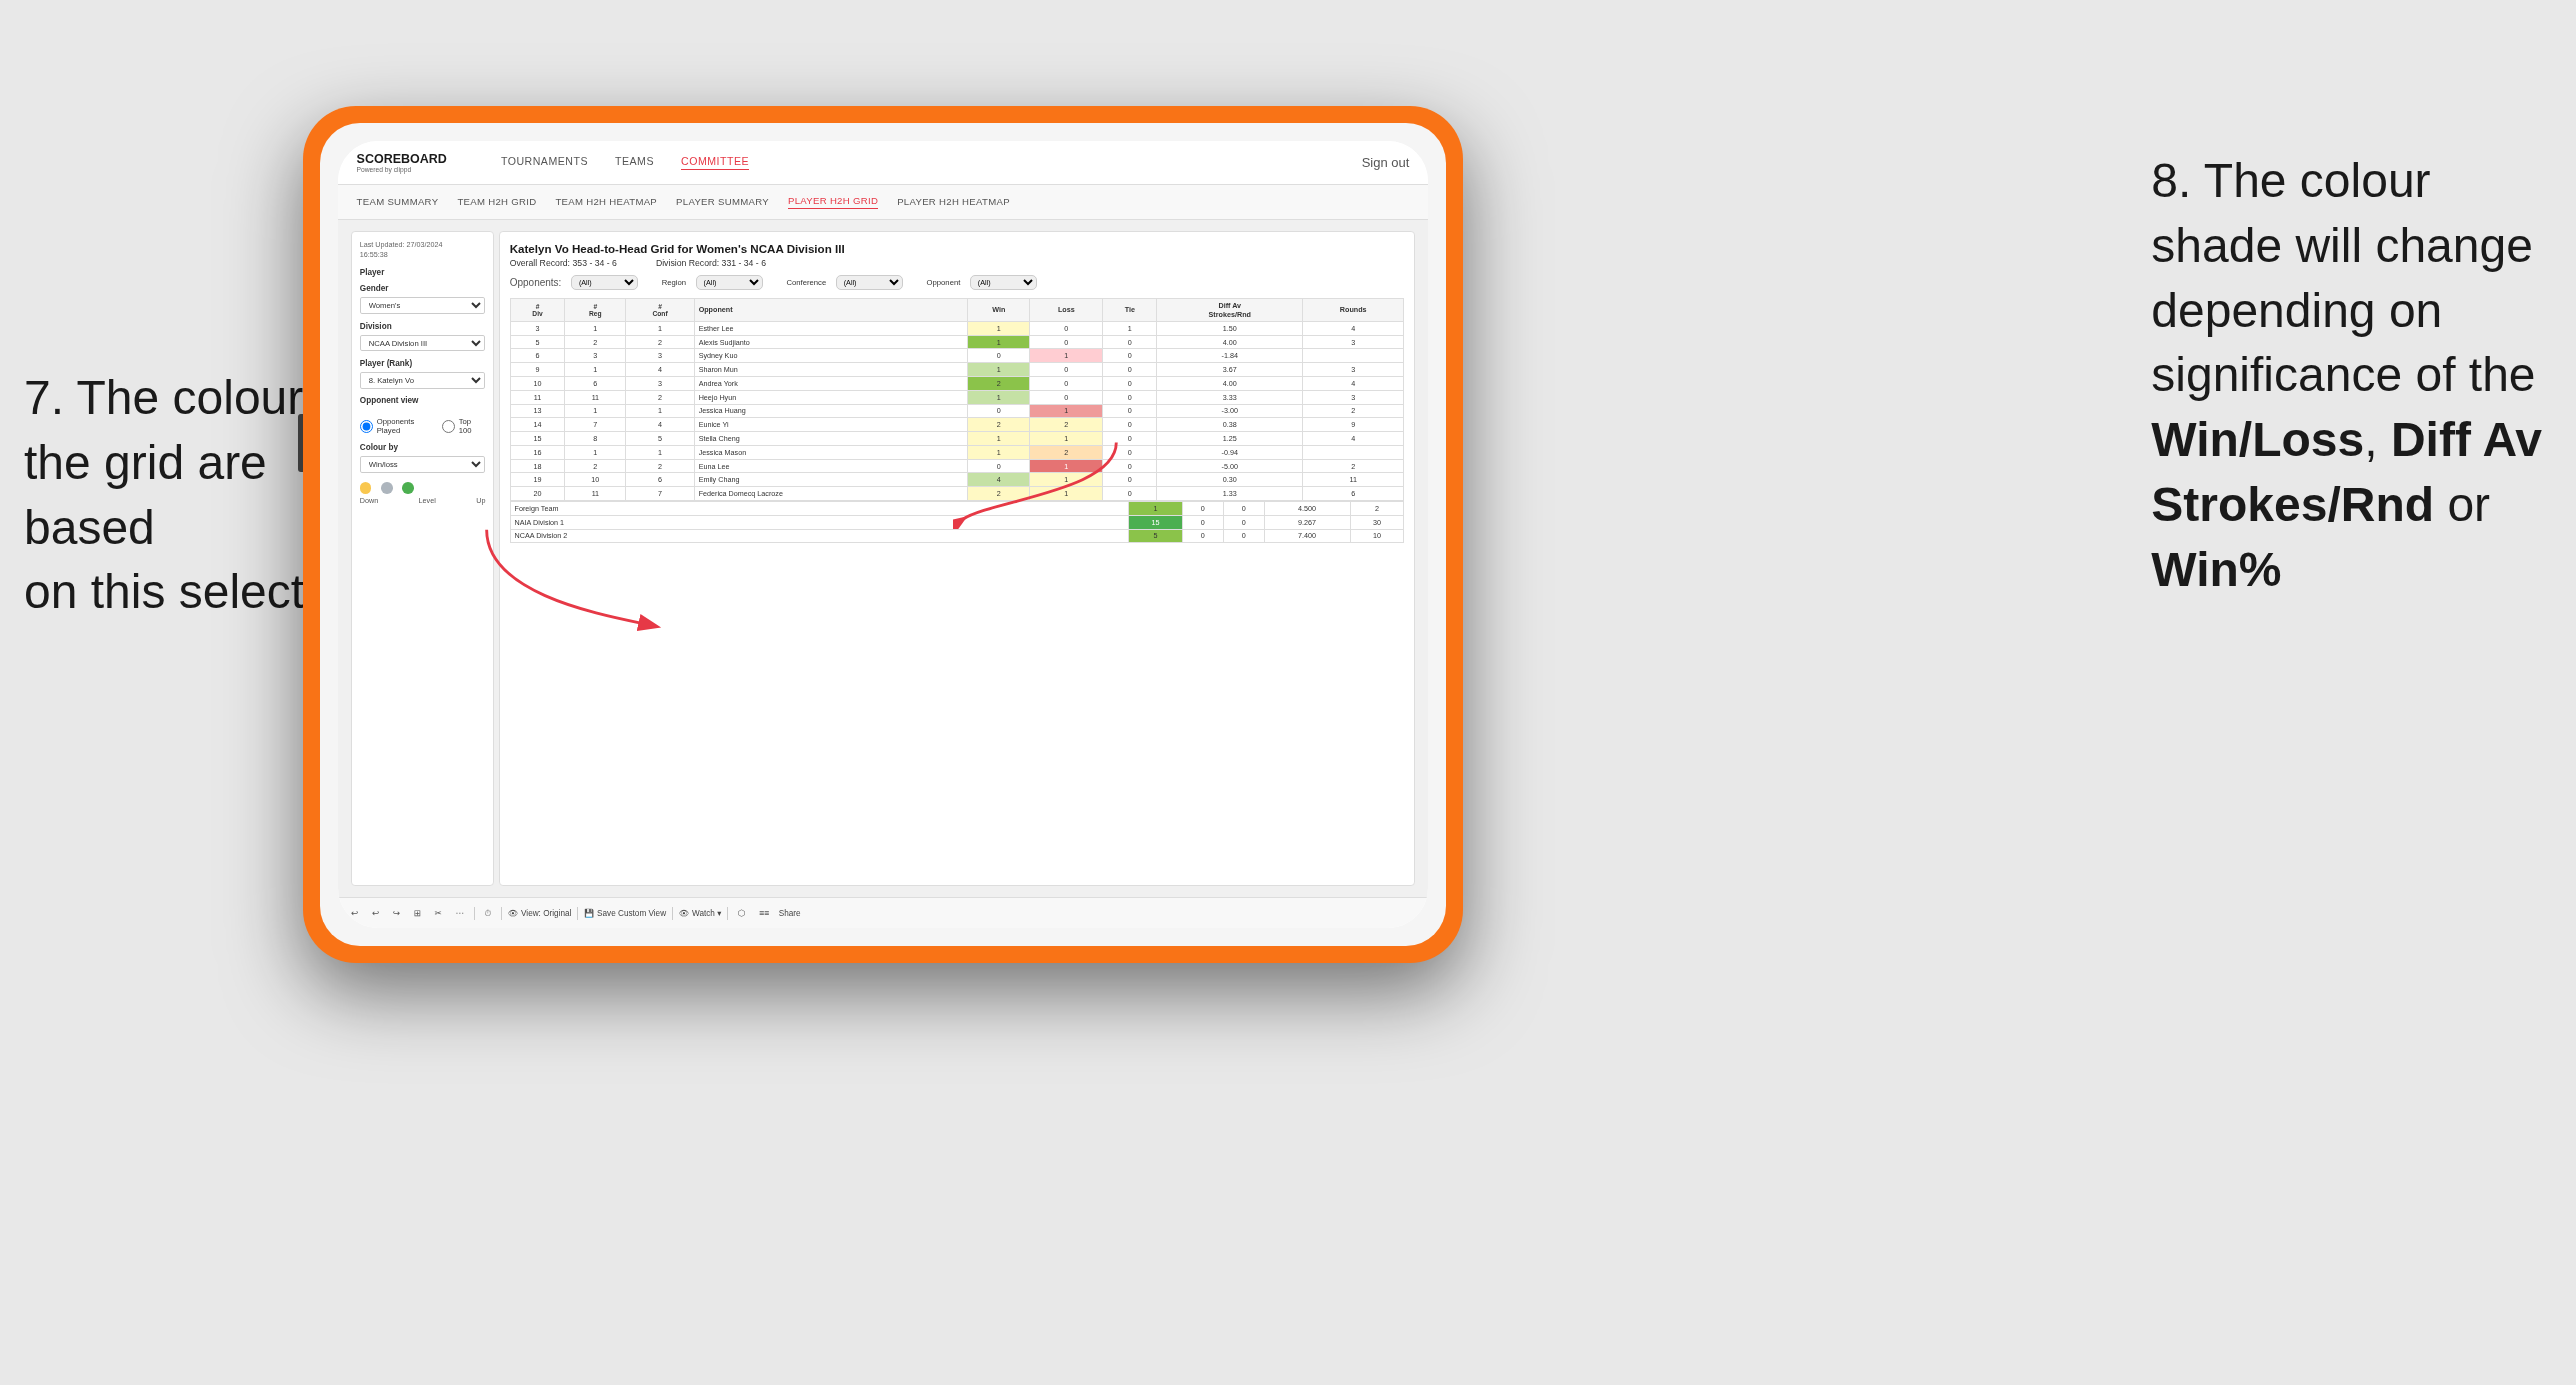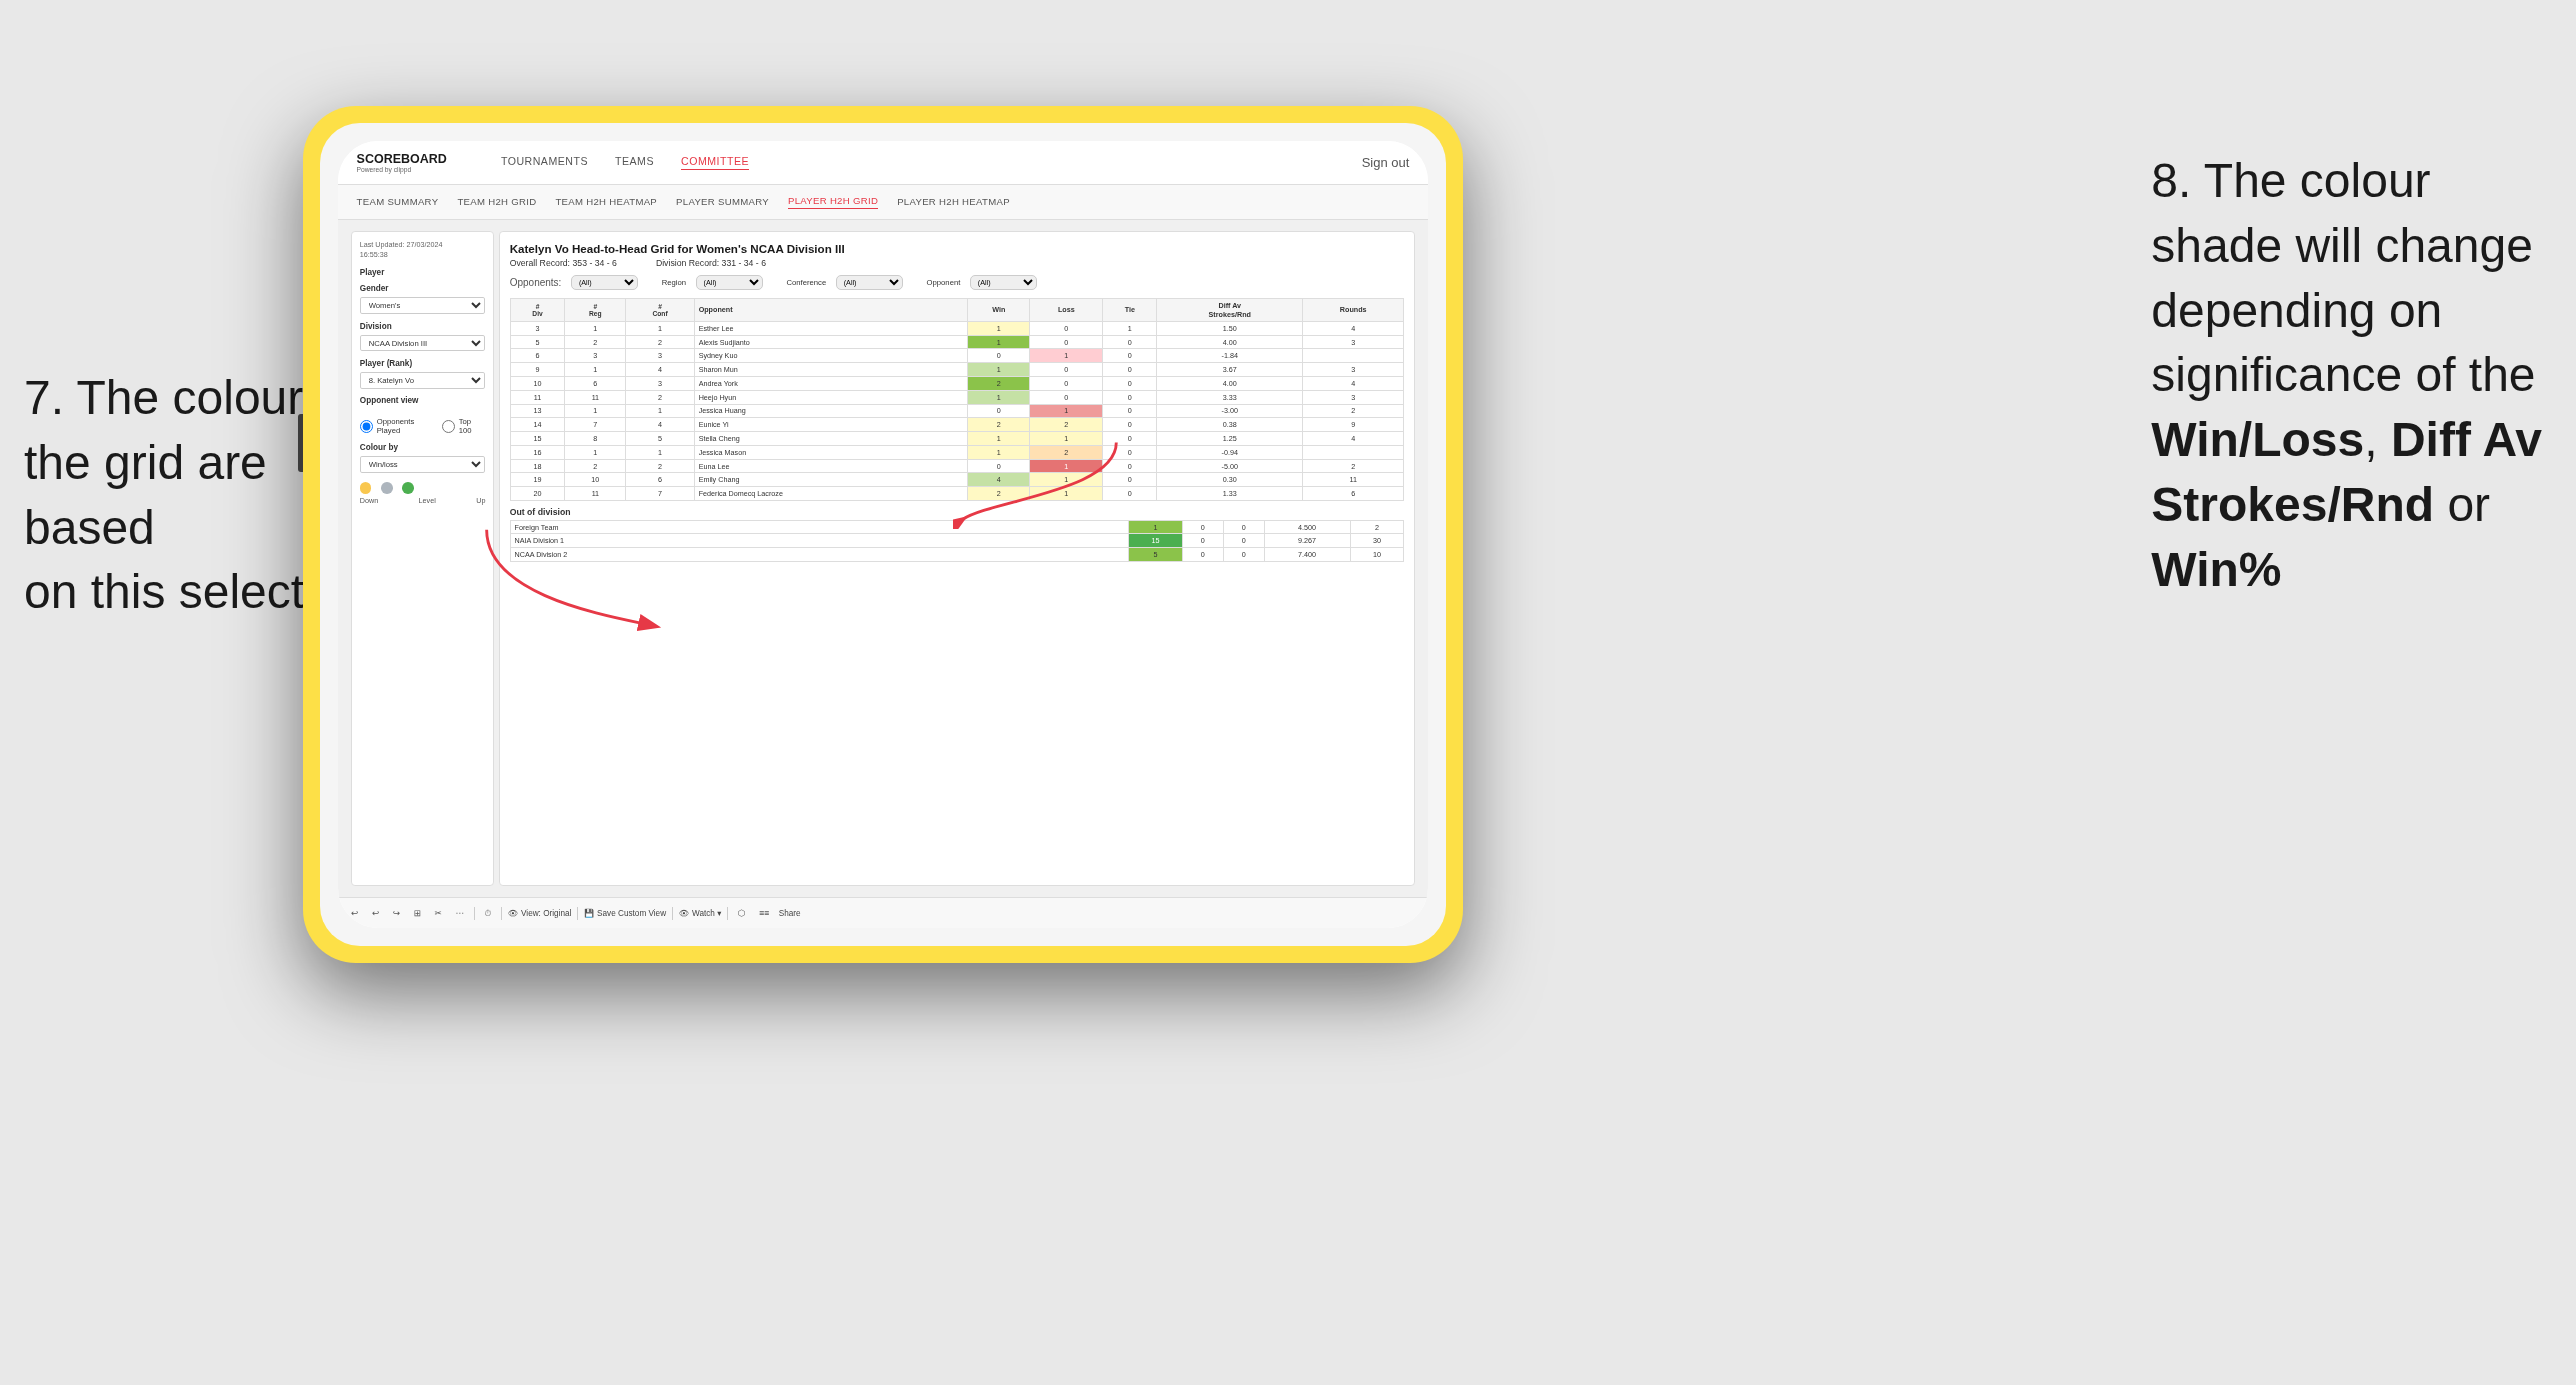--- a/index.html
+++ b/index.html
@@ -12,21 +12,21 @@
       position: relative;
     }
 
     
     .tablet {
       position: absolute;
       left: 303px;
       top: 106px;
       width: 1160px;
       height: 857px;
-      background: #fde047;
+      background: #f97316;
       border-radius: 53px;
       box-shadow: 0 29px 77px rgba(0,0,0,0.5);
     }
     .tablet-inner {
       position: absolute;
       left: 17.3px;
       top: 17.3px;
       right: 17.3px;
       bottom: 17.3px;
       background: #f5f5f5;
@@ -648,21 +648,20 @@
     <td class="td-name">Federica Domecq Lacroze</td>
     <td style="background:#fff9c4;color:#333">2</td>
     <td style="background:#fff9c4;color:#333">1</td>
     <td>0</td>
     <td>1.33</td>
     <td>6</td>
   </tr>
               </tbody>
           </table>
 
-          <div class="section-divider">Out of division</div>
           <table class="data-table">
             <tbody id="out-table-body">
             <tr>
     <td class="td-name" style="min-width:193px;">Foreign Team</td>
     <td style="background:#8bc34a;color:#333">1</td>
     <td>0</td>
     <td>0</td>
     <td>4.500</td>
     <td>2</td>
   </tr>

